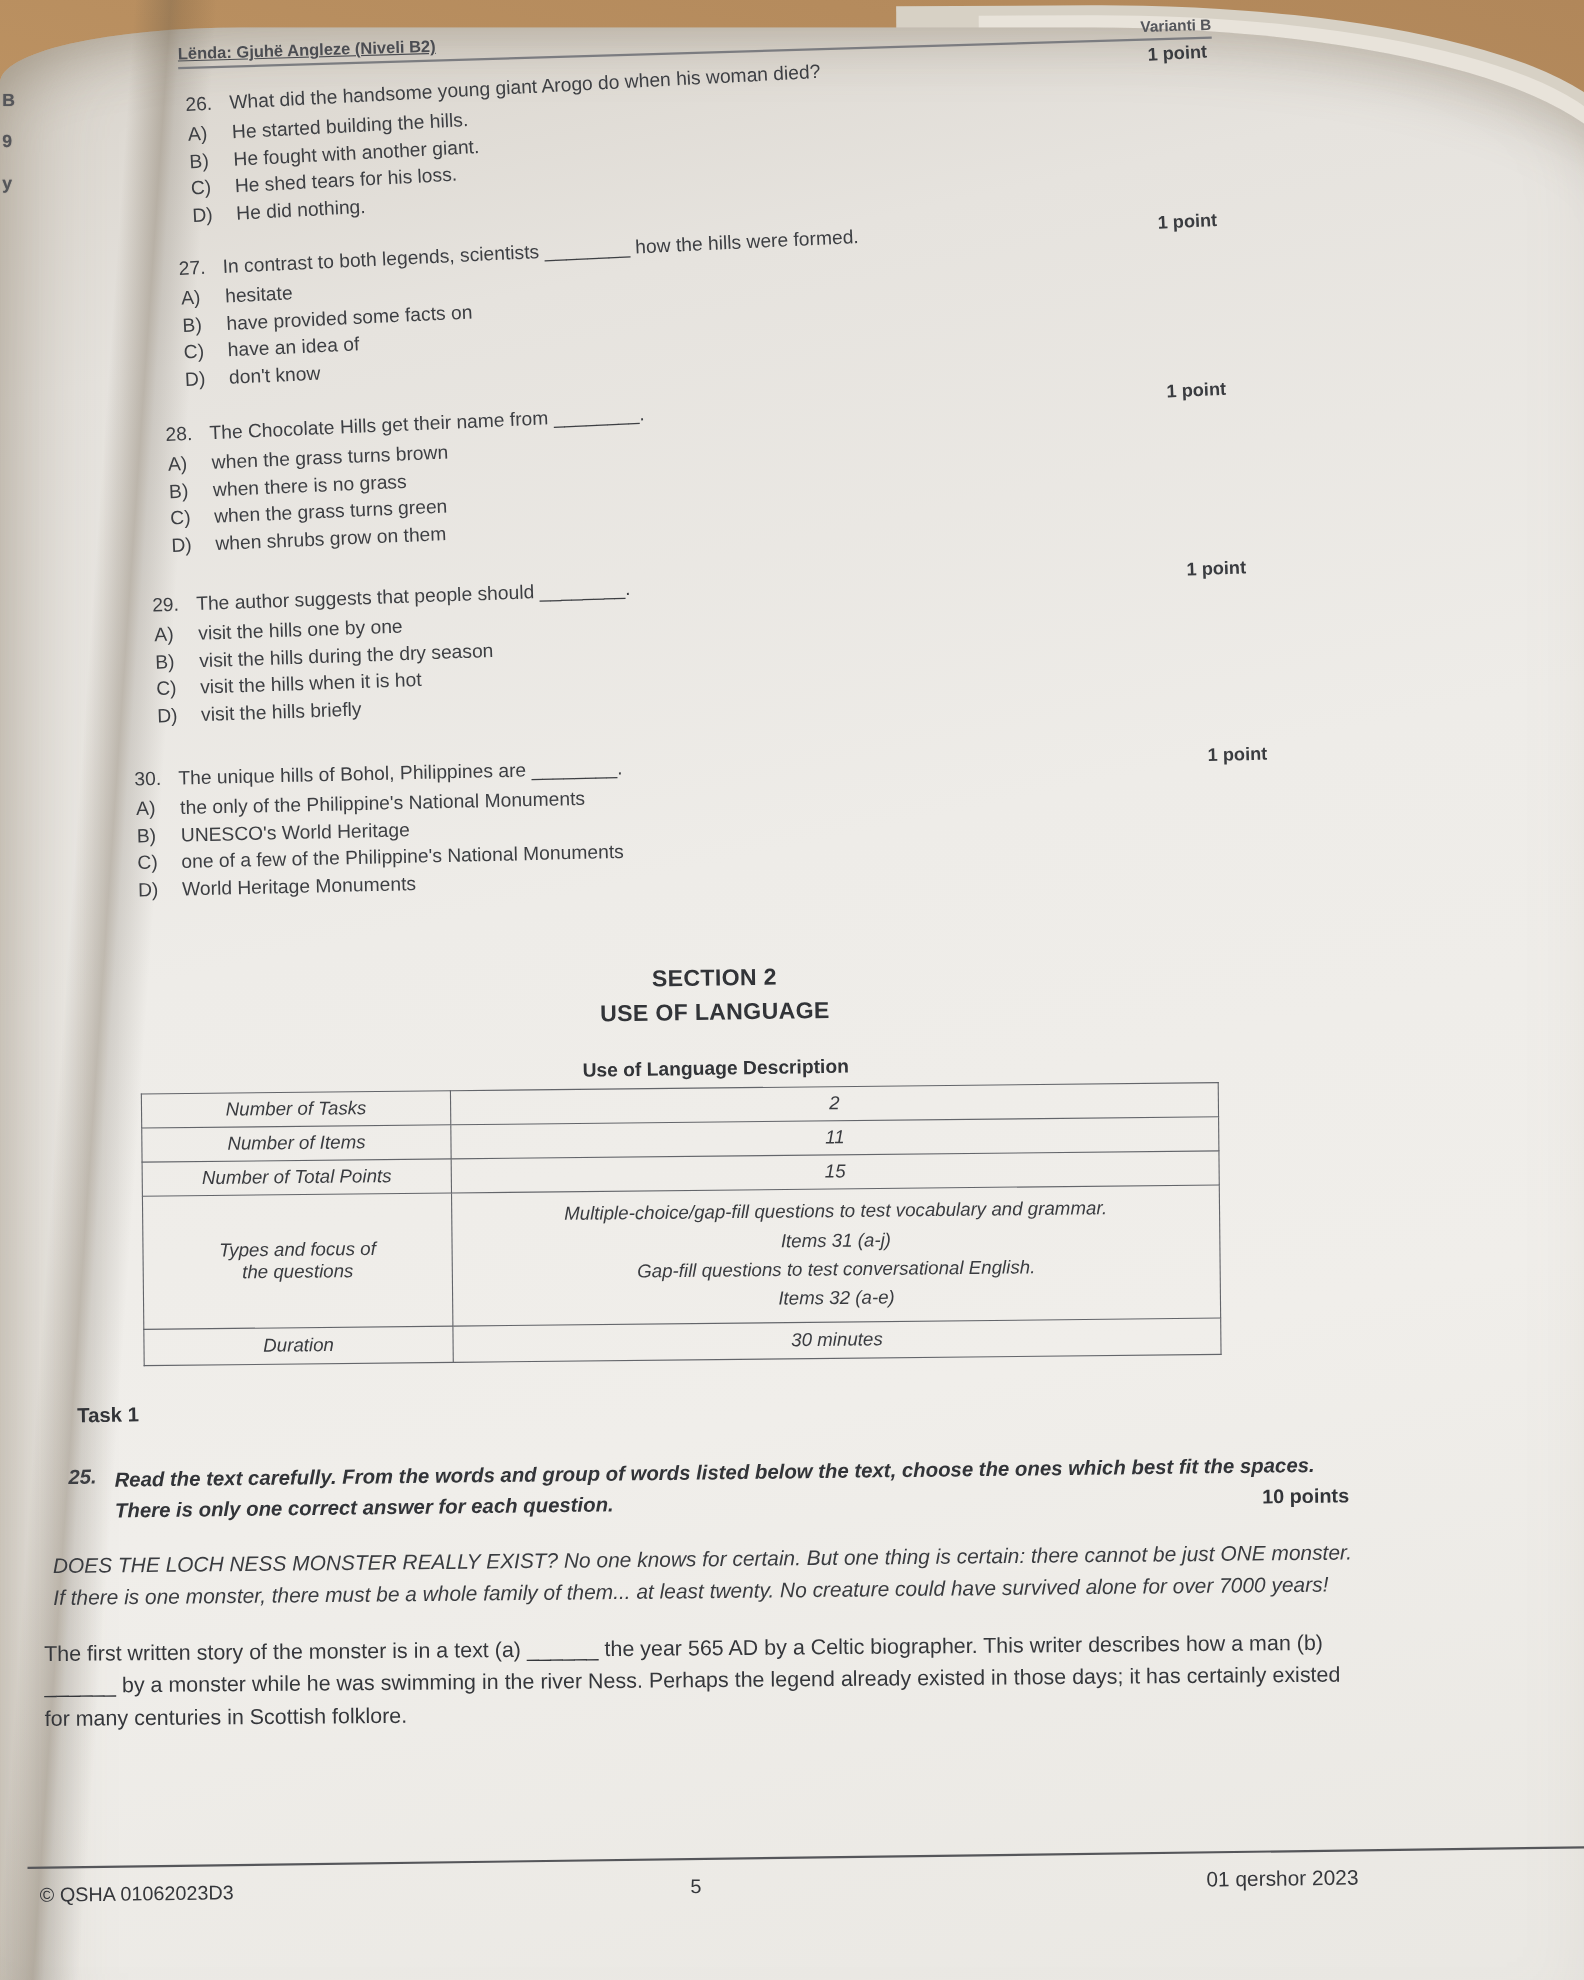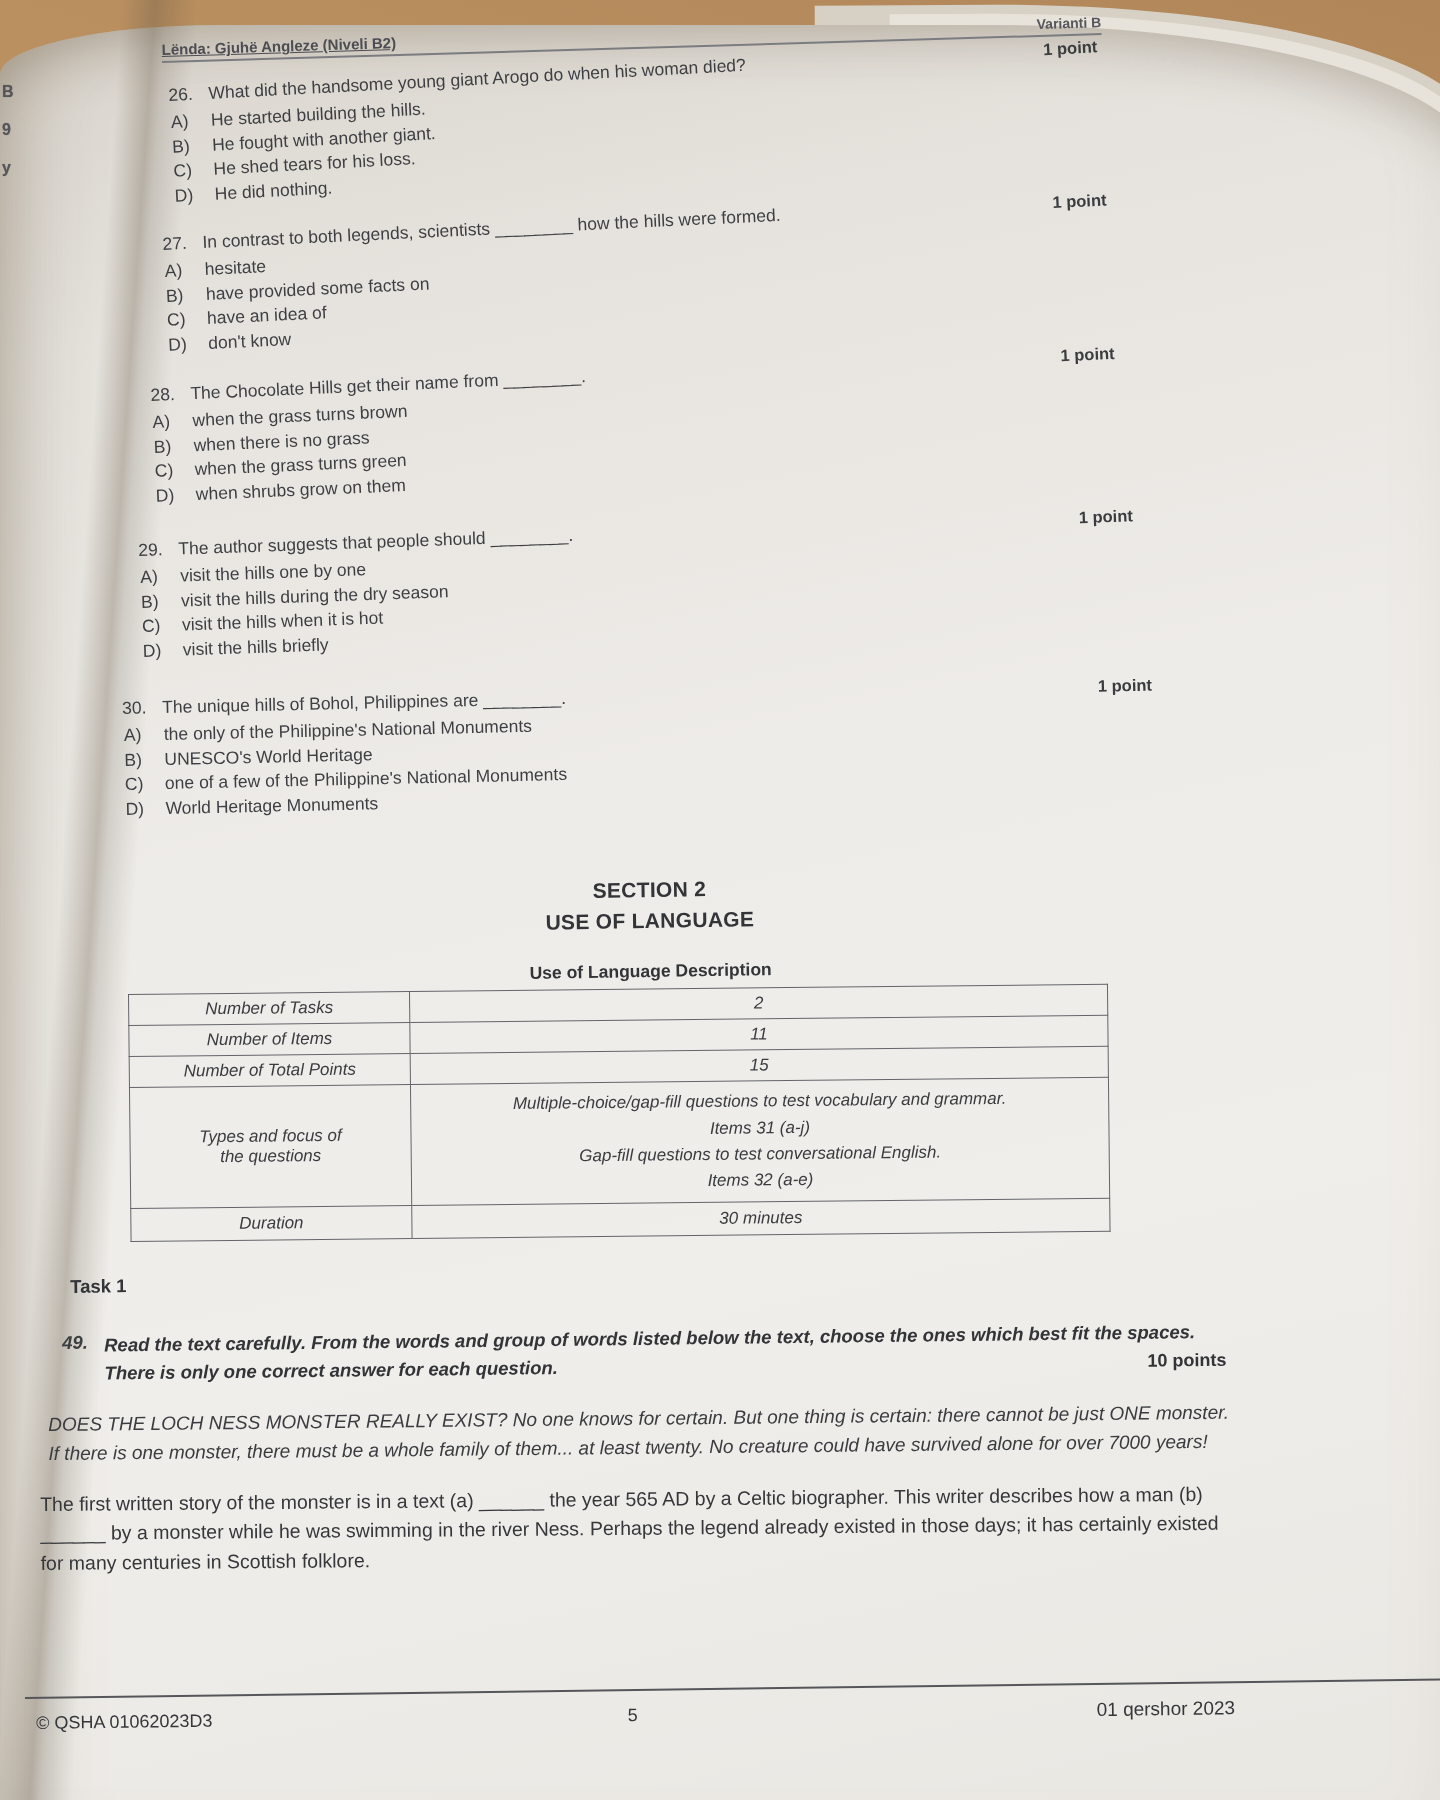--- a/index.html
+++ b/index.html
@@ -256,21 +256,21 @@
         <tr class="dur">
           <td class="c1">Duration</td>
           <td class="c2">30 minutes</td>
         </tr>
       </tbody>
         </table>
 
       <div class="task1">Task 1</div>
 
       <div class="q31">
-        <span class="q31num">49.</span>
+        <span class="q31num">25.</span>
         <div class="q31body">
           <span>Read the text carefully. From the words and group of words listed below the text, choose the ones which best fit the spaces. There is only one correct answer for each question.</span>
           <span class="q31pts">10 points</span>
         </div>
       </div>
 
       <div class="p1">DOES THE LOCH NESS MONSTER REALLY EXIST? No one knows for certain. But one thing is certain: there cannot be just ONE monster. If there is one monster, there must be a whole family of them... at least twenty. No creature could have survived alone for over 7000 years!</div>
       <div class="p2">The first written story of the monster is in a text (a) ______ the year 565 AD by a Celtic biographer. This writer describes how a man (b) ______ by a monster while he was swimming in the river Ness. Perhaps the legend already existed in those days; it has certainly existed for many centuries in Scottish folklore.</div>
 
       <div class="footer-line"></div>

